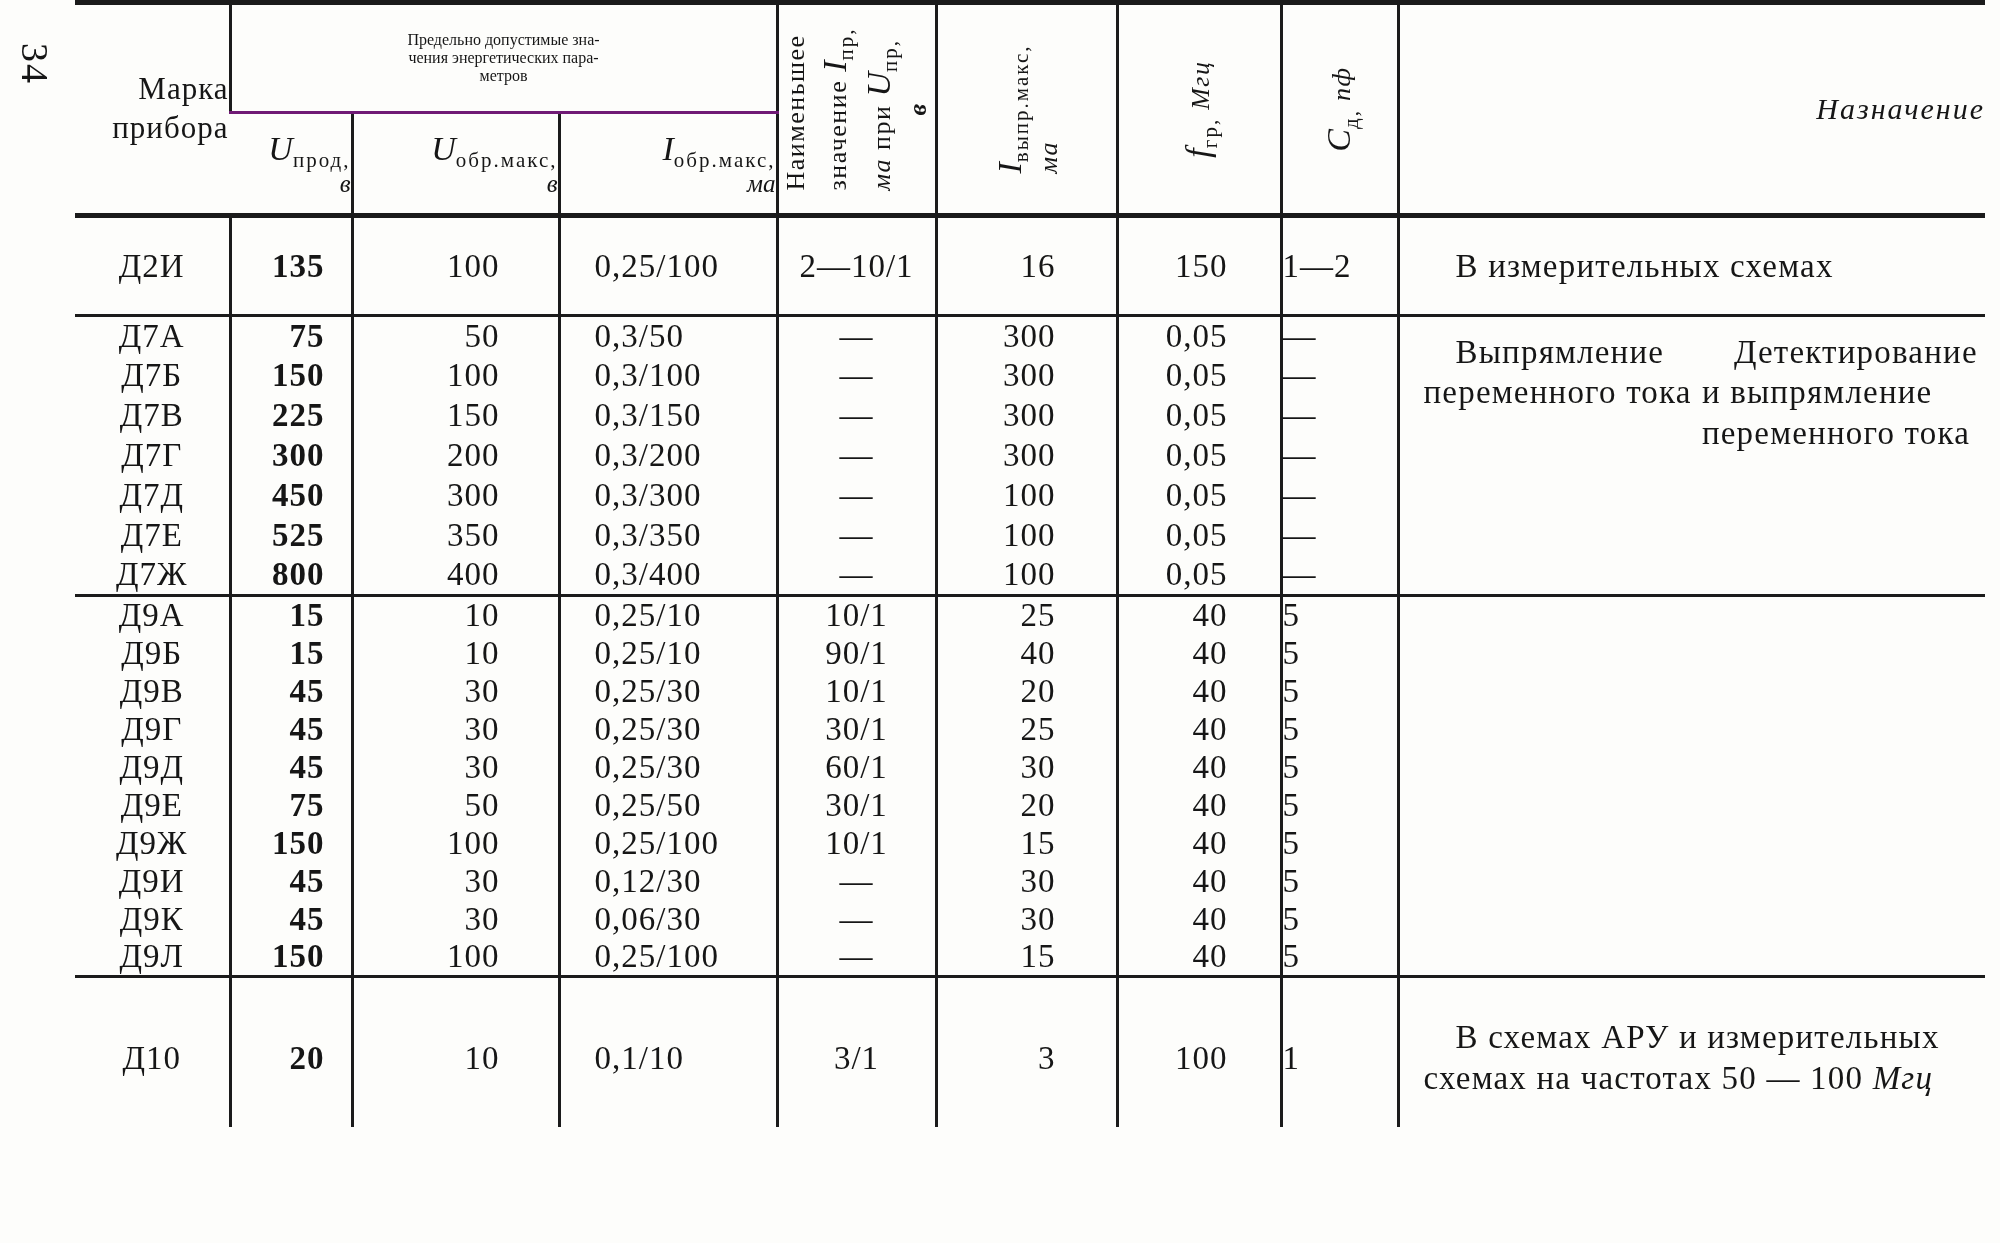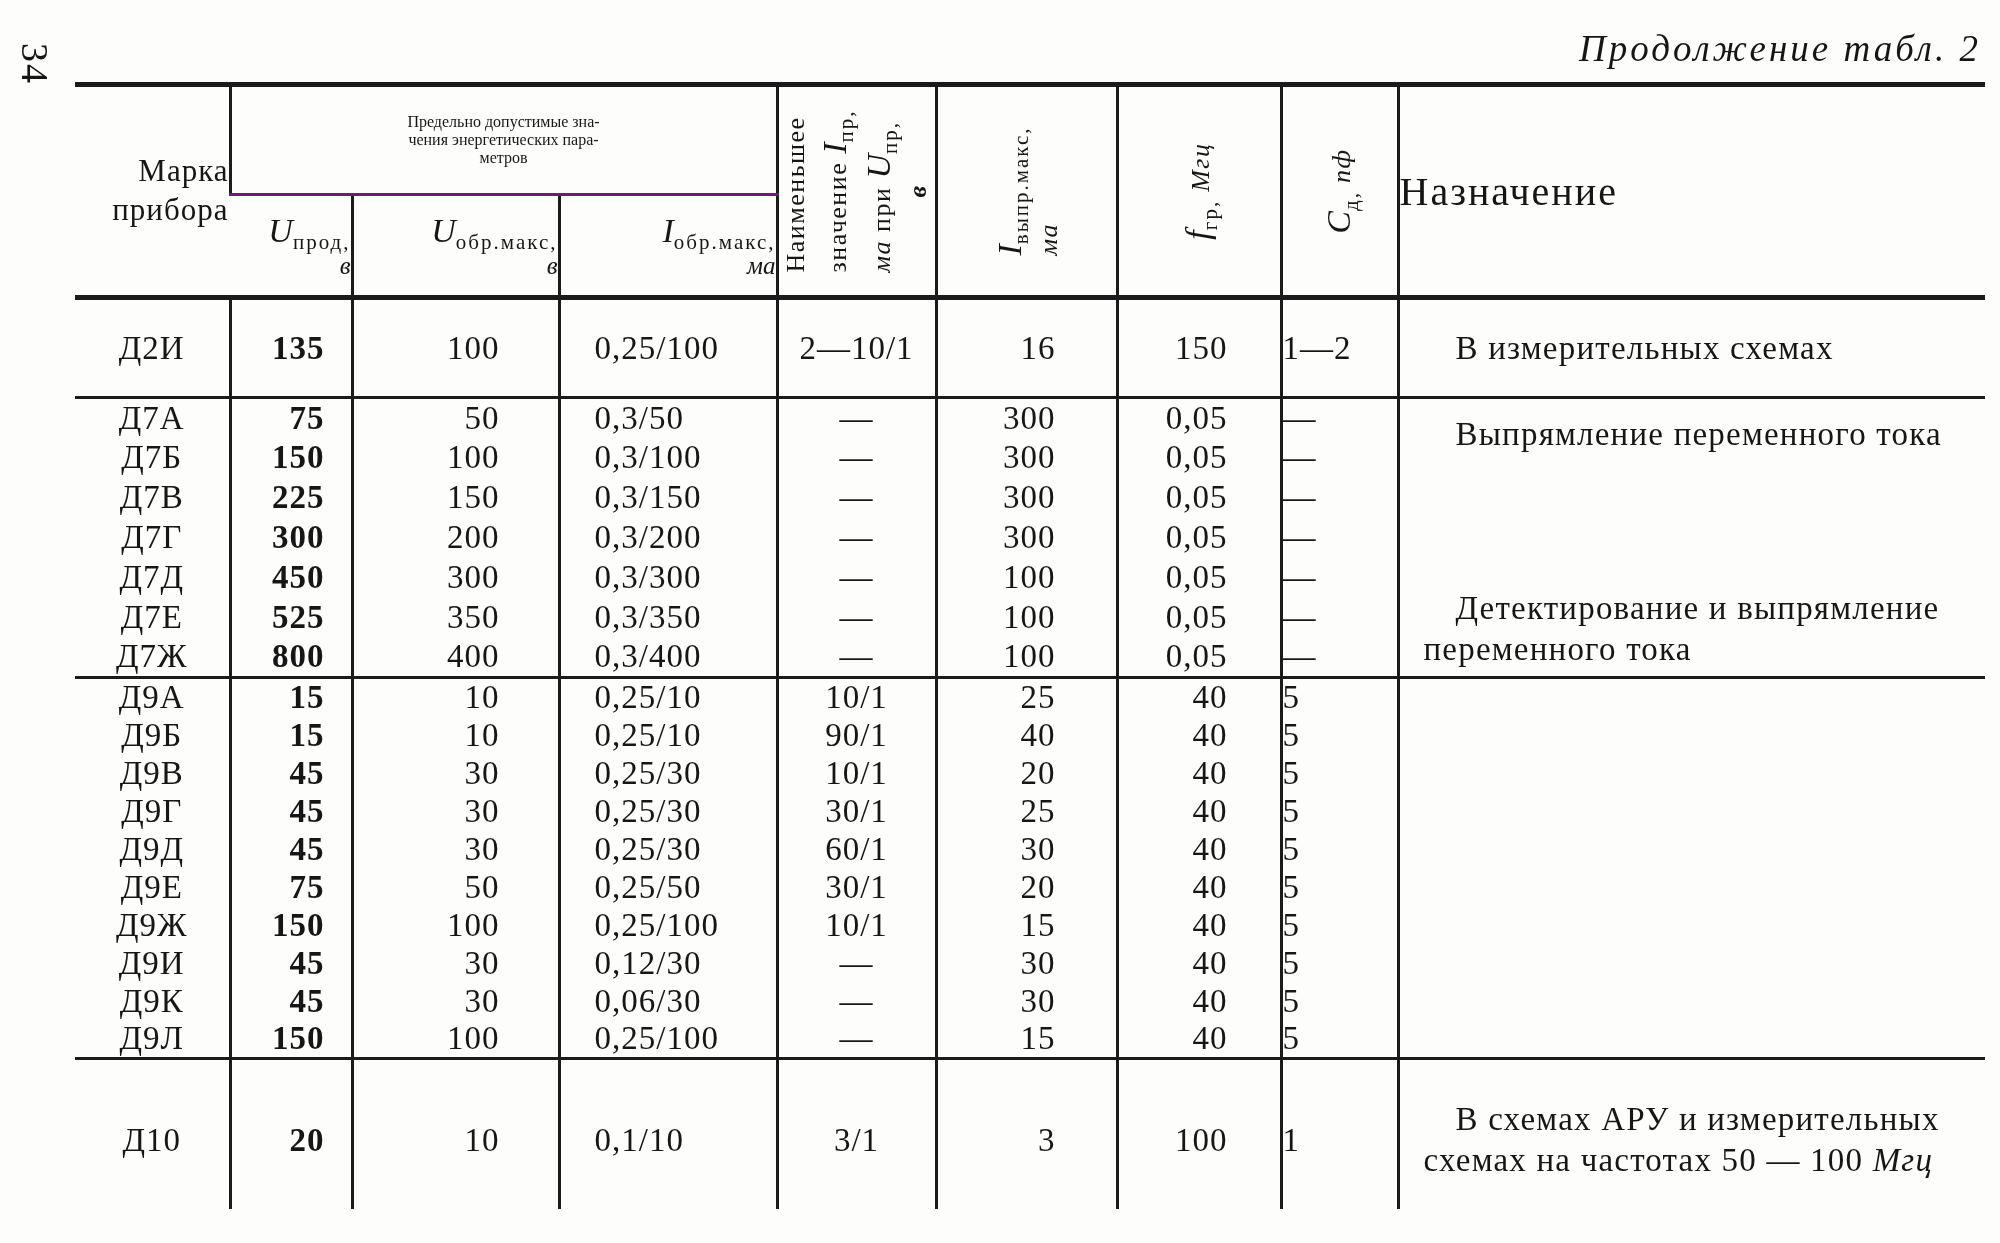--- a/index.html
+++ b/index.html
@@ -55,24 +55,25 @@
   tr.gs td { border-top: 3px solid #1b1b1b; }
 
   
   .h-mark {
     text-align: right;
     font-size: 31px;
     letter-spacing: 1px;
     line-height: 1.25;
   }
   .h-purp {
-    text-align: left;
-    font-size: 40px;
+    text-align: right;
+    font-size: 30px;
     letter-spacing: 2px;
     vertical-align: middle;
+    font-style: italic;
   }
   .prelines { white-space: pre-line; }
 
   .sub-h {
     text-align: right;
     font-size: 25px;
     vertical-align: middle;
   }
   .sub-h .sym, .rot .sym {
     font-style: italic;
@@ -128,36 +129,35 @@
   .c-purp p {
     margin: 0;
     font-size: 33px;
     line-height: 1.24;
     letter-spacing: 1.2px;
     text-indent: 32px;
   }
   .purp-flex {
     height: 272px;
     display: flex;
-    flex-direction: column;
+    flex-direction: row;
     justify-content: space-between;
     padding-top: 12px;
     padding-bottom: 4px;
     box-sizing: border-box;
   }
   td.d10 { padding-top: 12px; }
 </style>
 </head>
 <body>
 
 <div>
   <div class="page-num">34</div>
 
   <div class="sheet">
-    <div class="title">Продолжение табл. 2</div>
 
     <table class="ref">
       <colgroup>
         <col style="width:155px">
           <col style="width:122px">
           <col style="width:207px">
         <col style="width:218px">
           <col style="width:159px">
           <col style="width:181px">
         <col style="width:164px">

